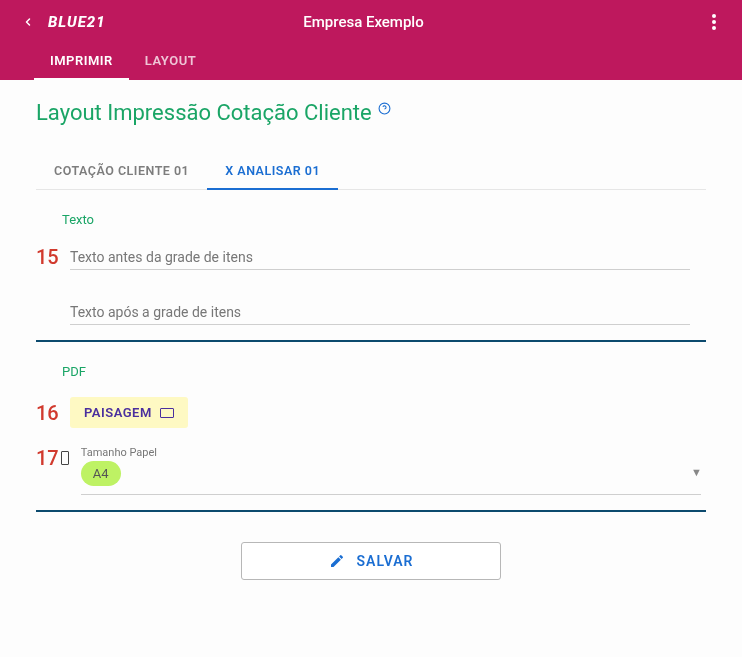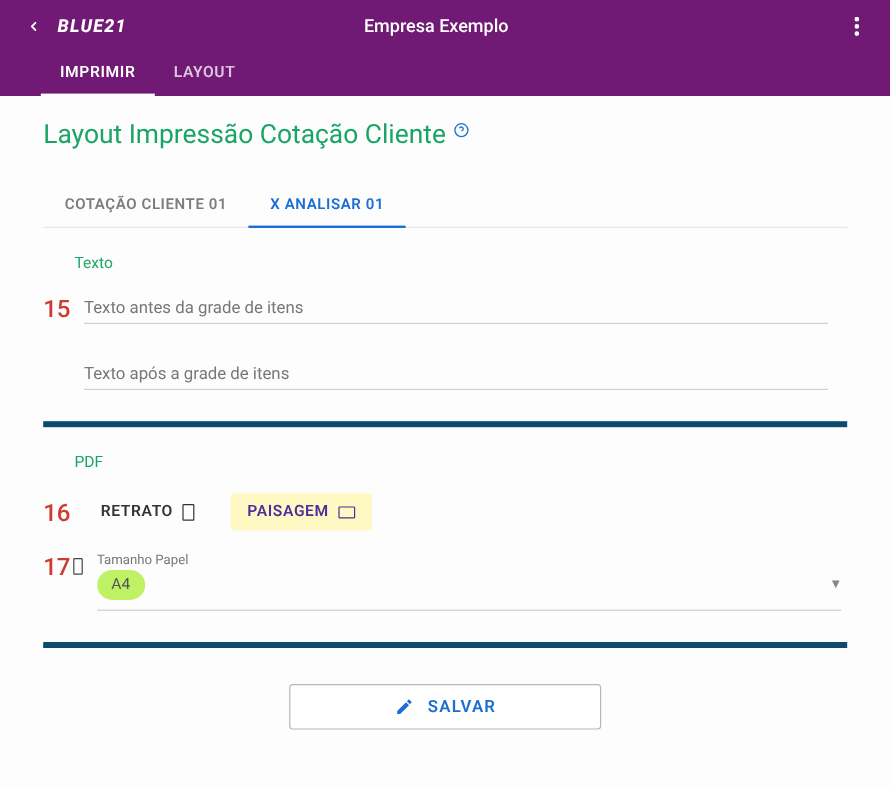--- a/index.html
+++ b/index.html
@@ -8,21 +8,21 @@
       padding: 0;
       font-family: Roboto, -apple-system, BlinkMacSystemFont, "Segoe UI", sans-serif;
     }
     body {
       width: 742px;
       height: 657px;
       background: #fdfdfd;
       overflow: hidden;
     }
     .app-bar {
-      background: #701a75;
+      background: #be185d;
       color: #fff;
       height: 80px;
     }
     .app-bar-top {
       display: flex;
       align-items: center;
       height: 44px;
       padding: 0 16px;
       position: relative;
     }
@@ -111,22 +111,22 @@
       color: #7d7d7d;
       cursor: pointer;
     }
     .sub-tab.active {
       color: #1b6ed2;
       border-bottom: 2px solid #1b6ed2;
       margin-bottom: -1px;
     }
     .section {
       margin-top: 22px;
-      border-bottom: 5px solid #0c4a6e;
-      padding-bottom: 26px;
+      border-bottom: 2px solid #0c4a6e;
+      padding-bottom: 15px;
     }
     .section-label {
       color: #1aa566;
       font-size: 13px;
       margin-left: 26px;
       margin-bottom: 18px;
     }
     .num-row {
       display: flex;
       align-items: flex-start;
@@ -314,24 +314,20 @@
       </div>
     </div>
   </div>
 
   <div class="section">
     <div class="section-label">PDF</div>
 
     <div class="num-row" style="align-items:center;">
       <div class="row-number">16</div>
       <div class="btn-group">
-        <div class="toggle-btn">
-          <span>RETRATO</span>
-          <span class="orient-icon-portrait"></span>
-        </div>
         <div class="toggle-btn active">
           <span>PAISAGEM</span>
           <span class="orient-icon-landscape"></span>
         </div>
       </div>
     </div>
 
     <div class="num-row" style="margin-top:18px;">
       <div class="row-number-17">
         <span>17</span>

